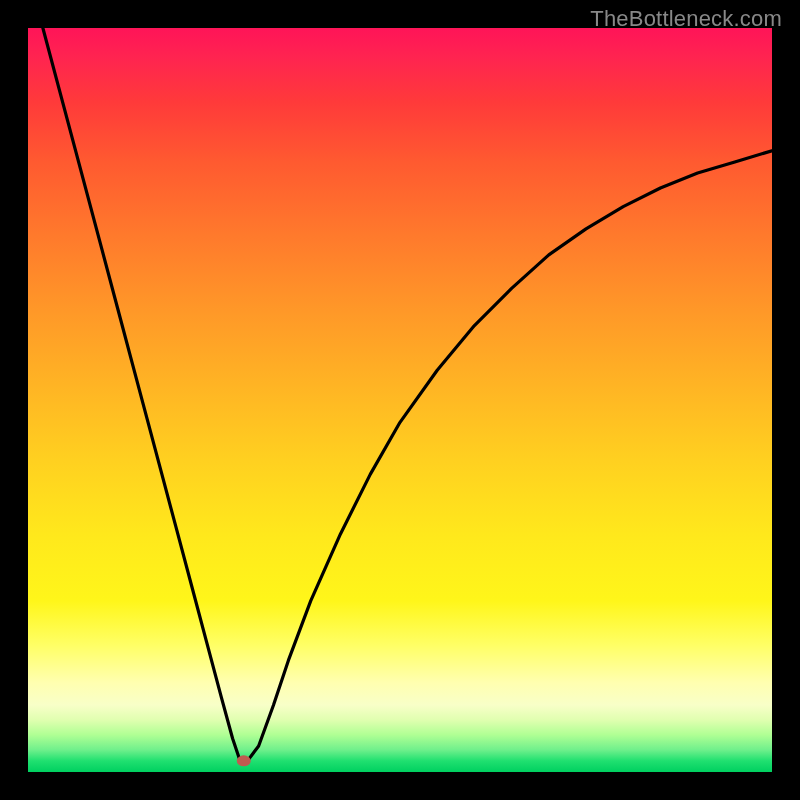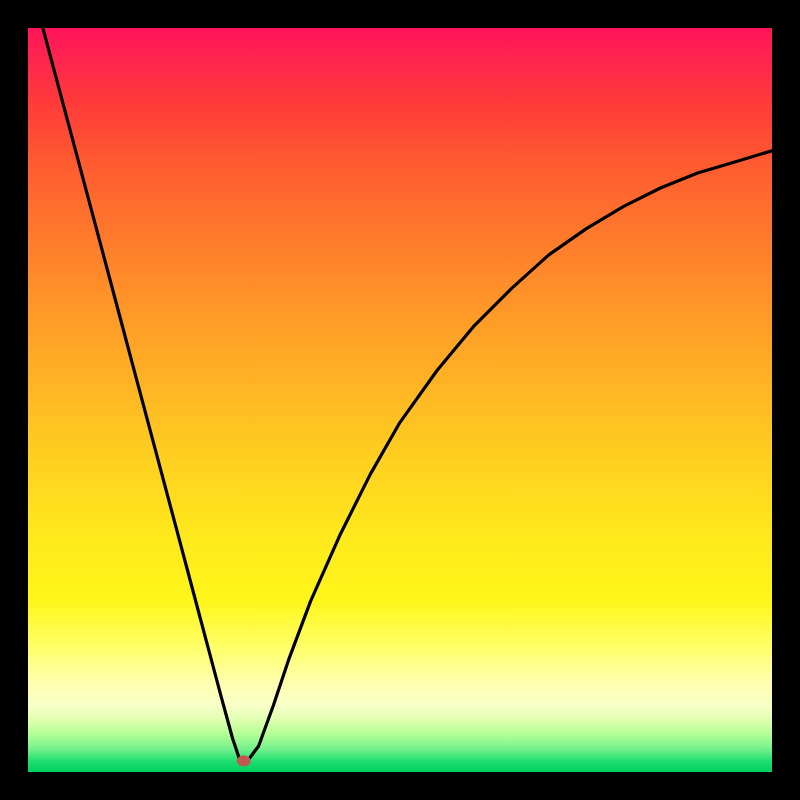--- a/index.html
+++ b/index.html
@@ -64,20 +64,21 @@
     position: absolute;
     inset: 0;
     width: 100%;
     height: 100%;
   }
 </style>
 </head>
 <body>
 
 <div class="frame">
+  <div class="watermark">TheBottleneck.com</div>
   <div class="plot-area">
     <div class="gradient"></div>
     <svg class="curve" viewBox="0 0 744 744" preserveAspectRatio="none">
       <path id="curve-path" fill="none" stroke="#000" stroke-width="3.2" stroke-linejoin="round" stroke-linecap="round" d="M14.88 0.00 L29.76 55.80 L44.64 111.60 L59.52 167.40 L74.40 223.20 L89.28 279.00 L104.16 334.80 L119.04 390.60 L133.92 446.40 L148.80 502.20 L163.68 558.00 L178.56 613.80 L193.44 669.60 L204.60 710.52 L212.04 732.84 L219.48 732.84 L230.64 717.96 L245.52 677.04 L260.40 632.40 L282.72 572.88 L312.48 505.92 L342.24 446.40 L372.00 394.32 L409.20 342.24 L446.40 297.60 L483.60 260.40 L520.80 226.92 L558.00 200.88 L595.20 178.56 L632.40 159.96 L669.60 145.08 L706.80 133.92 L744.00 122.76"></path>
       <ellipse id="marker-dot" rx="7" ry="5.5" cx="215.76" cy="732.84" fill="#c05a50"></ellipse>
     </svg>
   </div>
 </div>
 
 </body></html>

